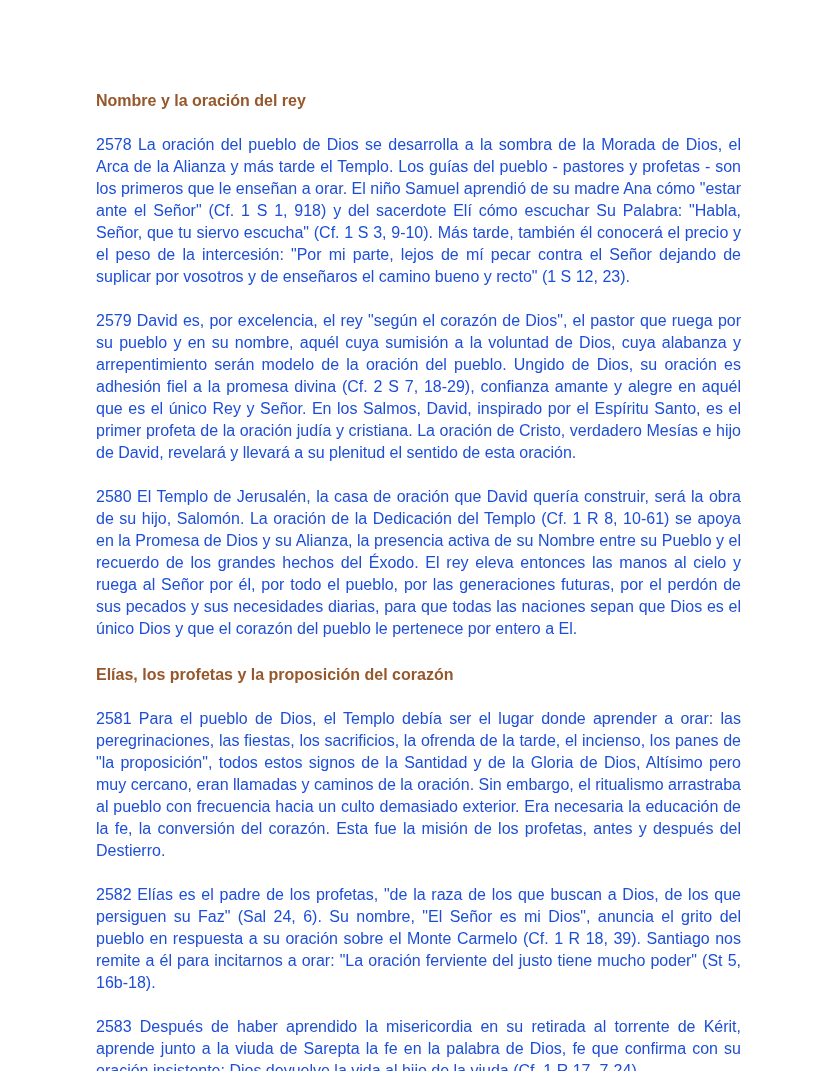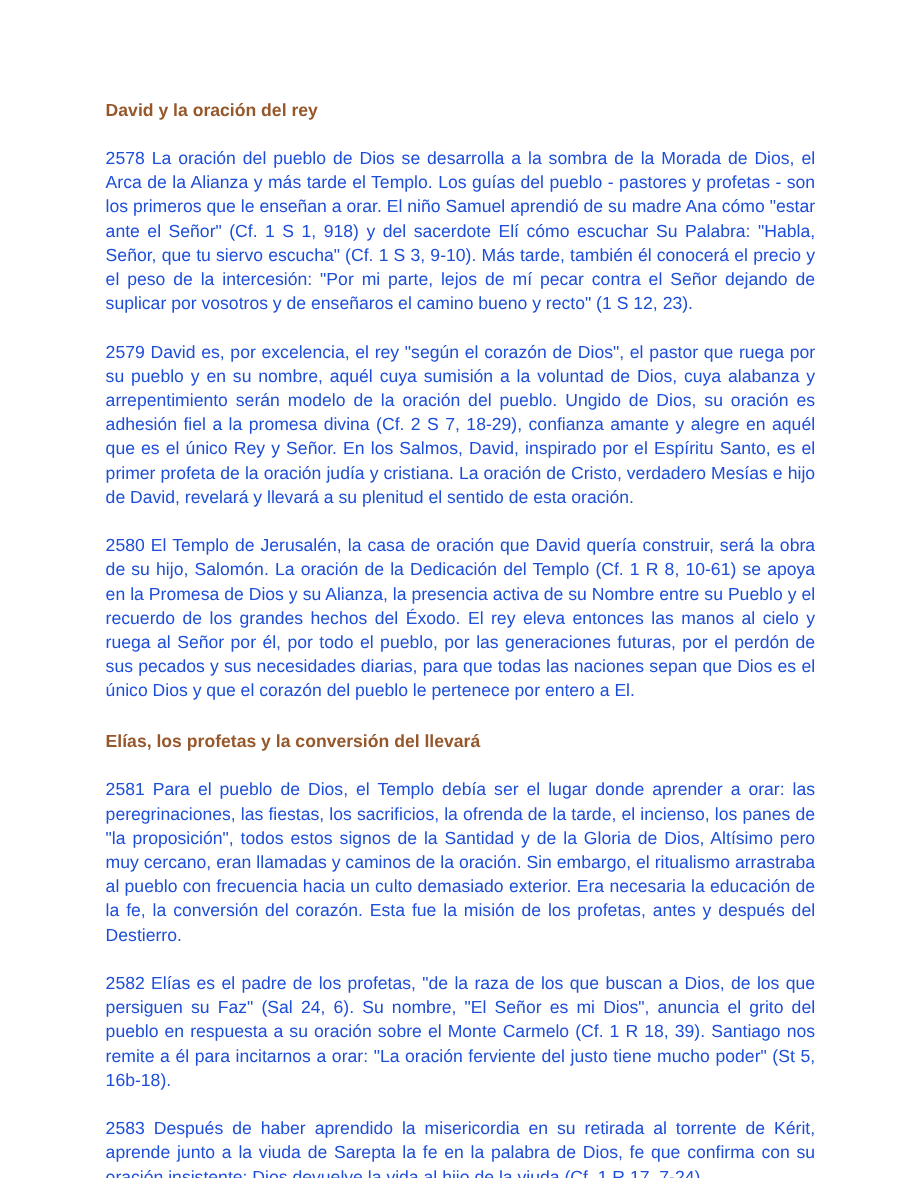--- a/index.html
+++ b/index.html
@@ -41,29 +41,29 @@
     text-align: justify;
     text-justify: inter-word;
   }
 </style>
 </head>
 <body>
 
 <div class="page">
   <div class="content">
 
-    <h2 class="section-heading">David y la oración del rey</h2>
+    <h2 class="section-heading">Nombre y la oración del rey</h2>
 
     <p class="body-paragraph">2578 La oración del pueblo de Dios se desarrolla a la sombra de la Morada de Dios, el Arca de la Alianza y más tarde el Templo. Los guías del pueblo - pastores y profetas - son los primeros que le enseñan a orar. El niño Samuel aprendió de su madre Ana cómo "estar ante el Señor" (Cf. 1 S 1, 918) y del sacerdote Elí cómo escuchar Su Palabra: "Habla, Señor, que tu siervo escucha" (Cf. 1 S 3, 9-10). Más tarde, también él conocerá el precio y el peso de la intercesión: "Por mi parte, lejos de mí pecar contra el Señor dejando de suplicar por vosotros y de enseñaros el camino bueno y recto" (1 S 12, 23).</p>
 
     <p class="body-paragraph">2579 David es, por excelencia, el rey "según el corazón de Dios", el pastor que ruega por su pueblo y en su nombre, aquél cuya sumisión a la voluntad de Dios, cuya alabanza y arrepentimiento serán modelo de la oración del pueblo. Ungido de Dios, su oración es adhesión fiel a la promesa divina (Cf. 2 S 7, 18-29), confianza amante y alegre en aquél que es el único Rey y Señor. En los Salmos, David, inspirado por el Espíritu Santo, es el primer profeta de la oración judía y cristiana. La oración de Cristo, verdadero Mesías e hijo de David, revelará y llevará a su plenitud el sentido de esta oración.</p>
 
     <p class="body-paragraph">2580 El Templo de Jerusalén, la casa de oración que David quería construir, será la obra de su hijo, Salomón. La oración de la Dedicación del Templo (Cf. 1 R 8, 10-61) se apoya en la Promesa de Dios y su Alianza, la presencia activa de su Nombre entre su Pueblo y el recuerdo de los grandes hechos del Éxodo. El rey eleva entonces las manos al cielo y ruega al Señor por él, por todo el pueblo, por las generaciones futuras, por el perdón de sus pecados y sus necesidades diarias, para que todas las naciones sepan que Dios es el único Dios y que el corazón del pueblo le pertenece por entero a El.</p>
 
-    <h2 class="section-heading spaced">Elías, los profetas y la conversión del llevará</h2>
+    <h2 class="section-heading spaced">Elías, los profetas y la proposición del corazón</h2>
 
     <p class="body-paragraph">2581 Para el pueblo de Dios, el Templo debía ser el lugar donde aprender a orar: las peregrinaciones, las fiestas, los sacrificios, la ofrenda de la tarde, el incienso, los panes de "la proposición", todos estos signos de la Santidad y de la Gloria de Dios, Altísimo pero muy cercano, eran llamadas y caminos de la oración. Sin embargo, el ritualismo arrastraba al pueblo con frecuencia hacia un culto demasiado exterior. Era necesaria la educación de la fe, la conversión del corazón. Esta fue la misión de los profetas, antes y después del Destierro.</p>
 
     <p class="body-paragraph">2582 Elías es el padre de los profetas, "de la raza de los que buscan a Dios, de los que persiguen su Faz" (Sal 24, 6). Su nombre, "El Señor es mi Dios", anuncia el grito del pueblo en respuesta a su oración sobre el Monte Carmelo (Cf. 1 R 18, 39). Santiago nos remite a él para incitarnos a orar: "La oración ferviente del justo tiene mucho poder" (St 5, 16b-18).</p>
 
     <p class="body-paragraph">2583 Después de haber aprendido la misericordia en su retirada al torrente de Kérit, aprende junto a la viuda de Sarepta la fe en la palabra de Dios, fe que confirma con su oración insistente: Dios devuelve la vida al hijo de la viuda (Cf. 1 R 17, 7-24).</p>
 
   </div>
 </div>
 

